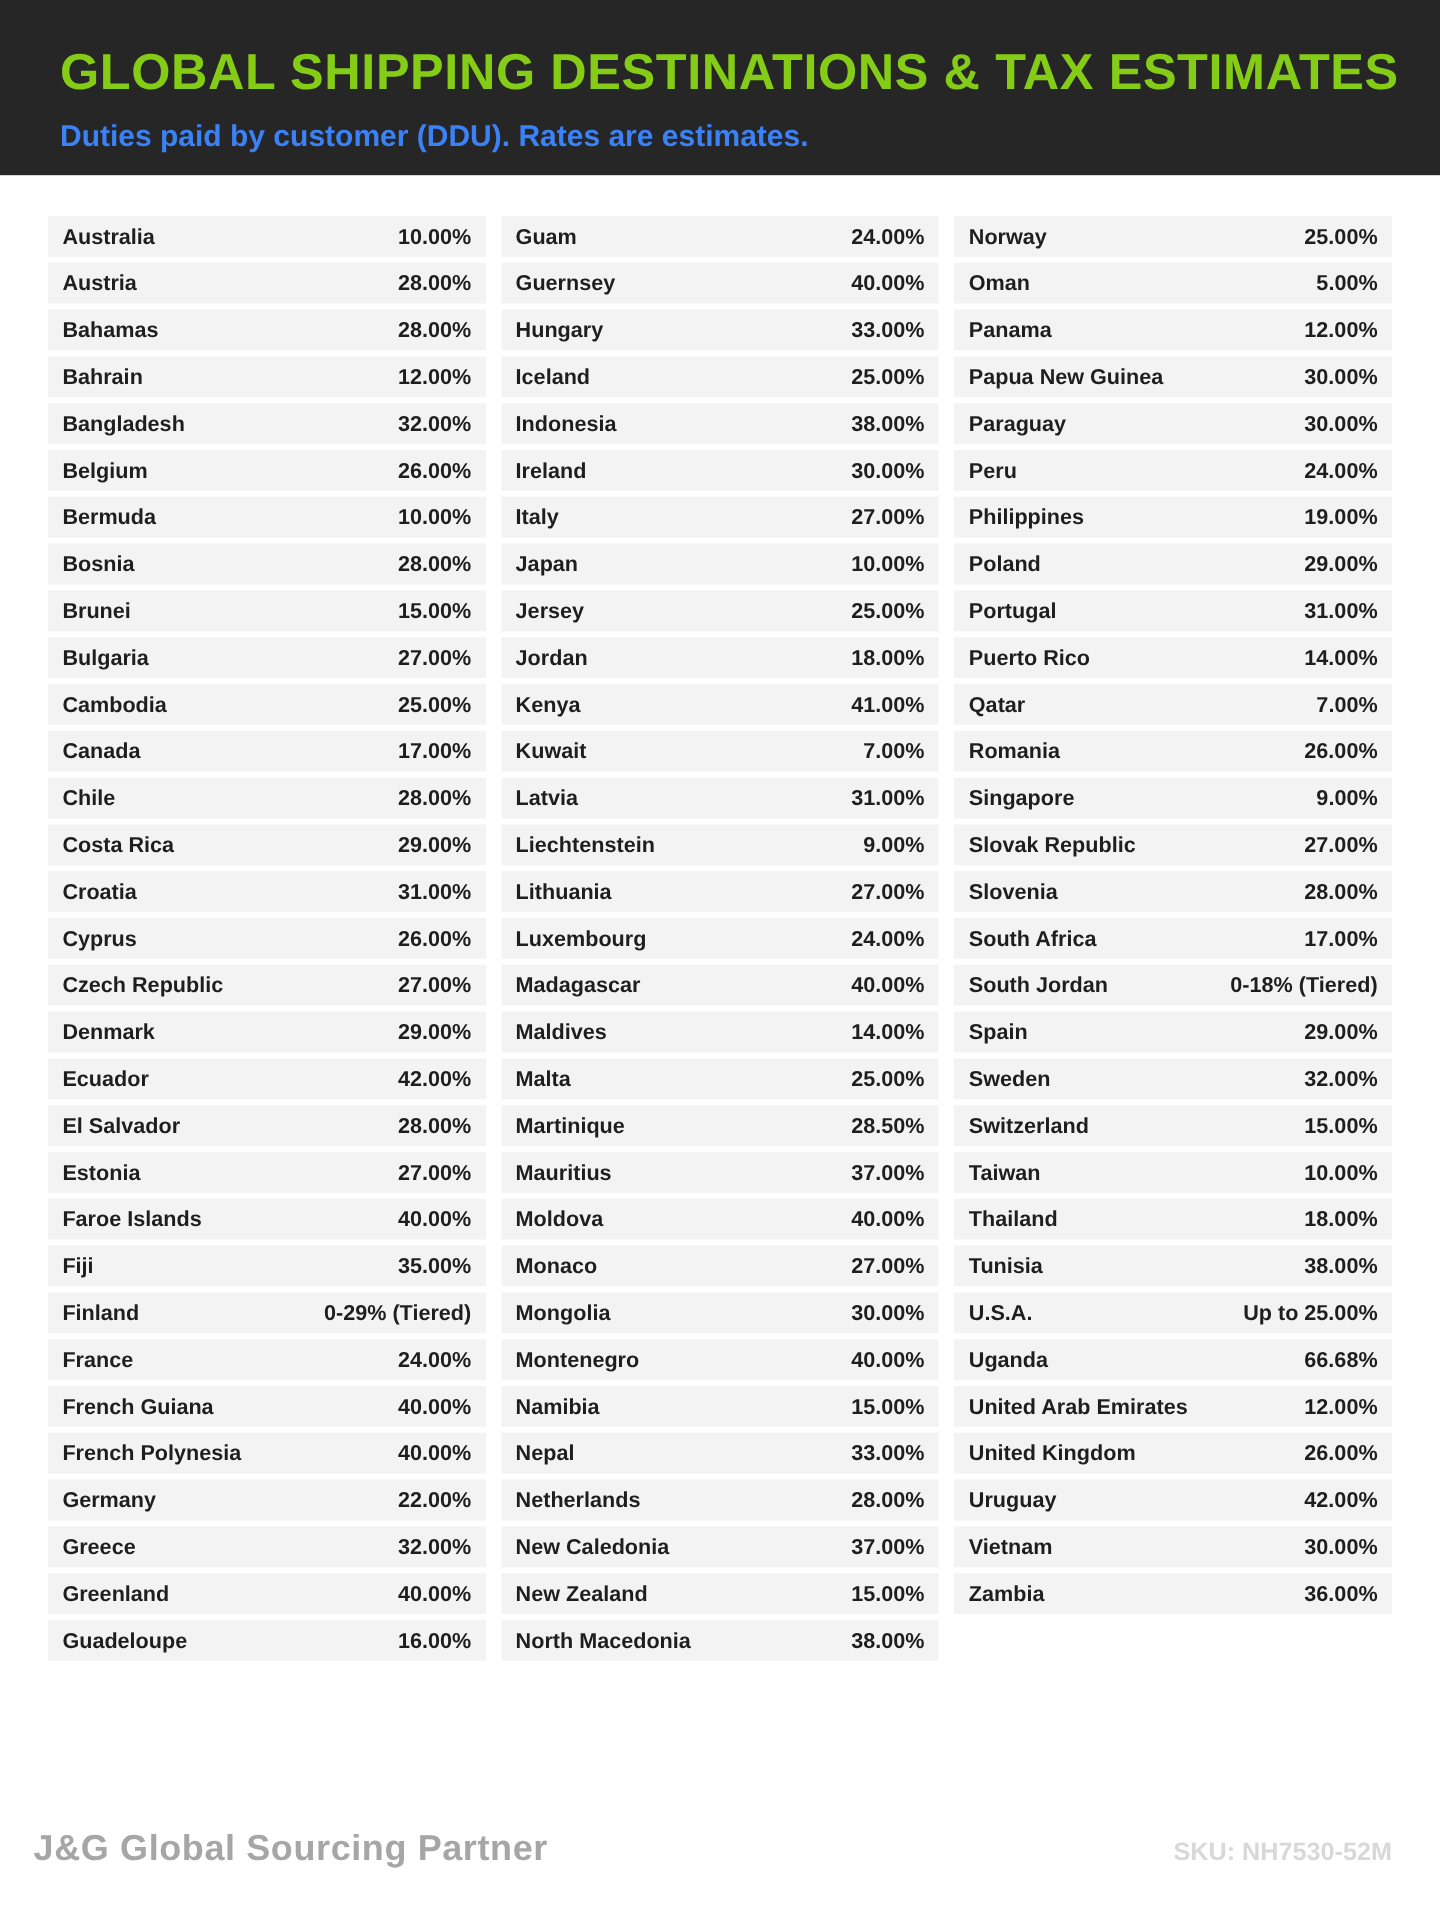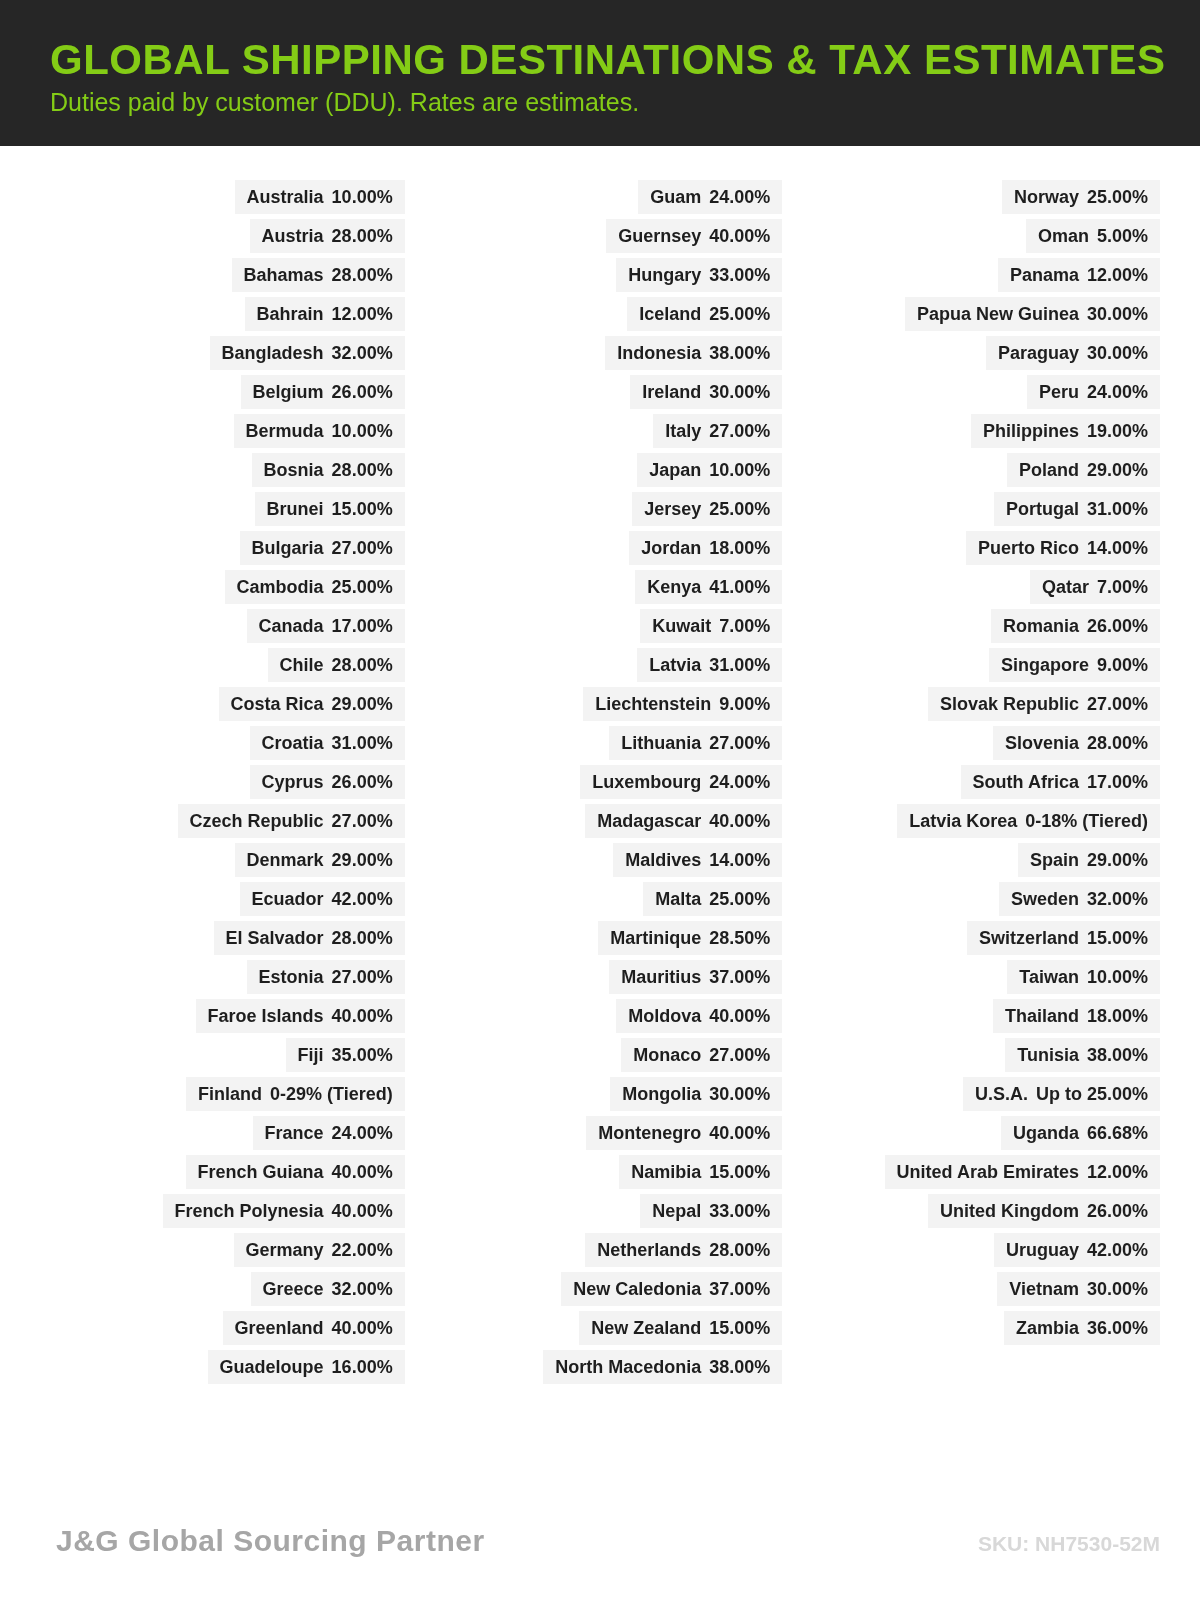--- a/index.html
+++ b/index.html
@@ -19,36 +19,35 @@
     padding: 36px 50px 0 50px;
   }
   .title {
     color: #84cc16;
     font-size: 42px;
     font-weight: 700;
     letter-spacing: 0.5px;
     white-space: nowrap;
   }
   .subtitle {
-    color: #84cc16;
+    color: #3b82f6;
     font-size: 25px;
-    font-weight: 400;
-    margin-top: 4px;
+    font-weight: 700;
+    margin-top: 16px;
   }
   .table-area {
     display: flex;
     gap: 13px;
     padding: 34px 40px 0 40px;
     align-items: flex-start;
   }
   .rate-column {
     flex: 1;
     display: flex;
     flex-direction: column;
-    align-items: flex-end;
   }
   .rate-row {
     background: #f3f3f3;
     height: 34px;
     margin-bottom: 5px;
     display: flex;
     align-items: center;
     justify-content: space-between;
     padding: 0 12px;
   }
@@ -61,21 +60,21 @@
   .rate {
     font-size: 18px;
     font-weight: 700;
     color: #1e1e1e;
     white-space: nowrap;
     text-align: right;
     margin-left: 8px;
   }
   .footer {
     position: absolute;
-    left: 56px;
+    left: 28px;
     right: 40px;
     bottom: 42px;
     display: flex;
     justify-content: space-between;
     align-items: baseline;
   }
   .brand {
     color: #a6a6a6;
     font-size: 30px;
     font-weight: 700;
@@ -486,21 +485,21 @@
     <span class="country">Slovenia</span>
     <span class="rate">28.00%</span>
   </div>
 
   <div class="rate-row">
     <span class="country">South Africa</span>
     <span class="rate">17.00%</span>
   </div>
 
   <div class="rate-row">
-    <span class="country">Latvia Korea</span>
+    <span class="country">South Jordan</span>
     <span class="rate">0-18% (Tiered)</span>
   </div>
 
   <div class="rate-row">
     <span class="country">Spain</span>
     <span class="rate">29.00%</span>
   </div>
 
   <div class="rate-row">
     <span class="country">Sweden</span>

